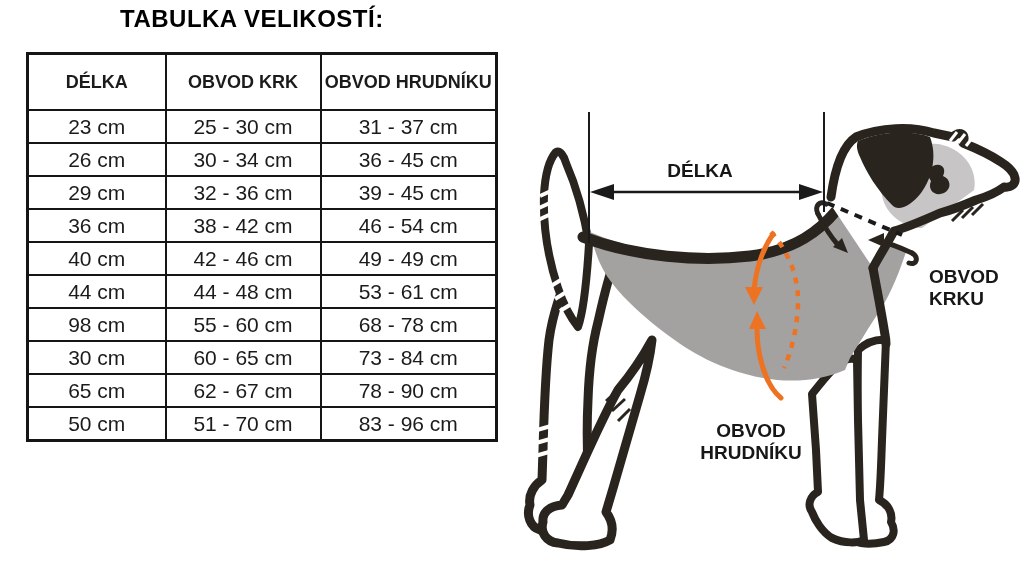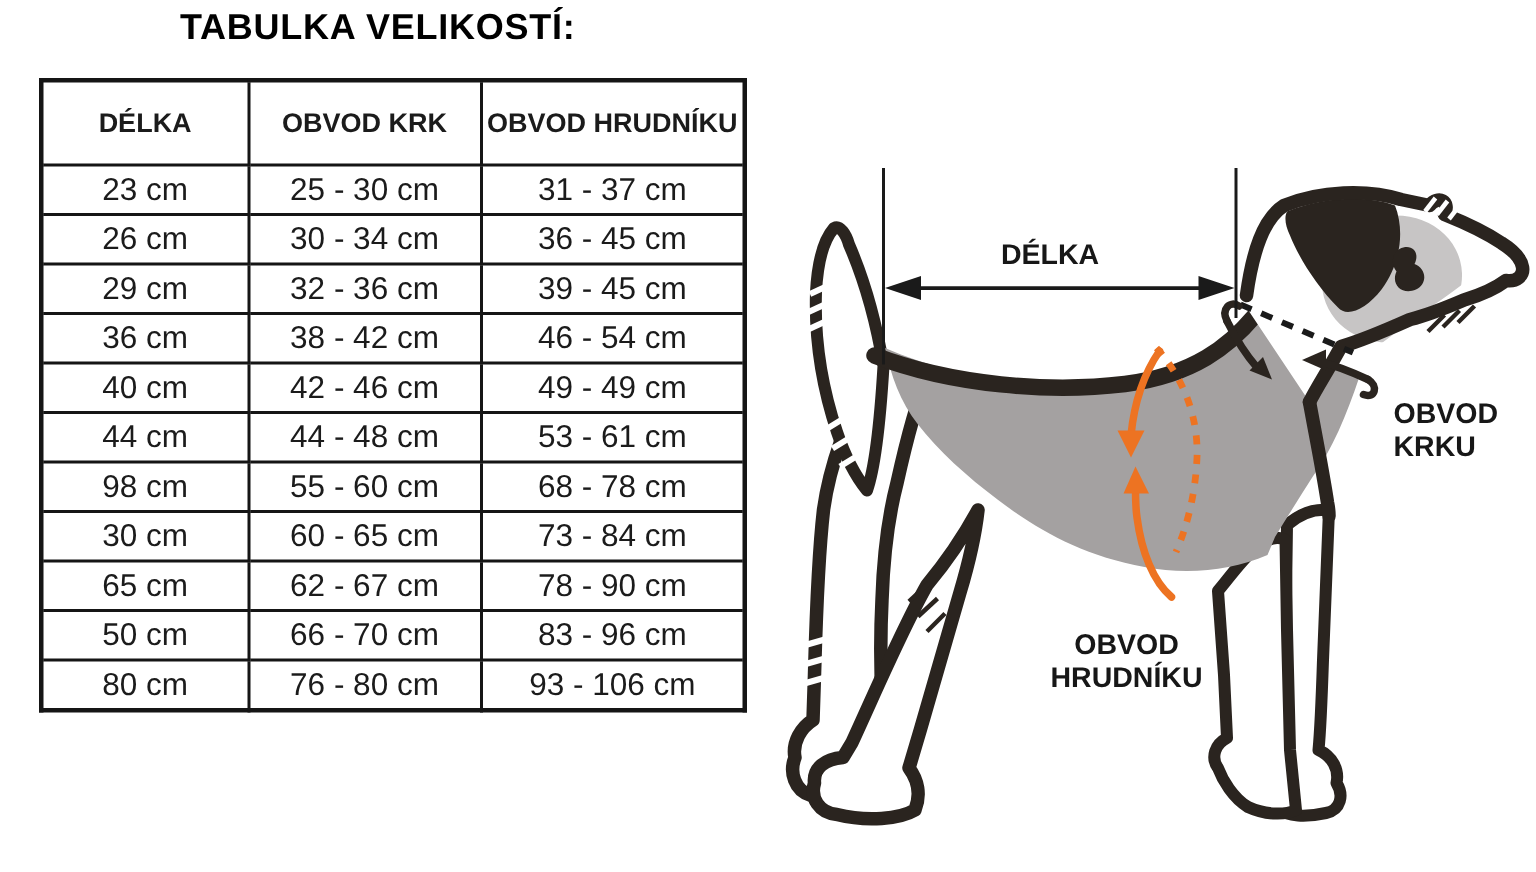--- a/index.html
+++ b/index.html
@@ -93,27 +93,22 @@
           <td>60 - 65 cm</td>
           <td>73 - 84 cm</td>
         </tr>
         <tr>
           <td>65 cm</td>
           <td>62 - 67 cm</td>
           <td>78 - 90 cm</td>
         </tr>
         <tr>
           <td>50 cm</td>
-          <td>66 - 70 cm</td>
+          <td>51 - 70 cm</td>
           <td>83 - 96 cm</td>
-        </tr>
-        <tr>
-          <td>80 cm</td>
-          <td>76 - 80 cm</td>
-          <td>93 - 106 cm</td>
         </tr>
       </tbody>
   </table>
 
   <svg class="dog" width="1024" height="581" viewBox="0 0 1024 581">
     <defs>
       <clipPath id="headClip">
         <path d="M 831,197 C 835,168 842,146 856,137 C 880,127 912,126 934,133 L 953,137 C 959,130 967,134 963,143 C 978,149 992,156 1001,162 C 1009,167 1014,172 1015,178 C 1016,184 1011,188 1004,187 C 996,193 986,197 976,200 C 962,206 948,211 940,213 C 922,221 905,228 894,231 C 886,246 878,258 873,268 L 831,205 Z"></path>
       </clipPath>
     </defs>

